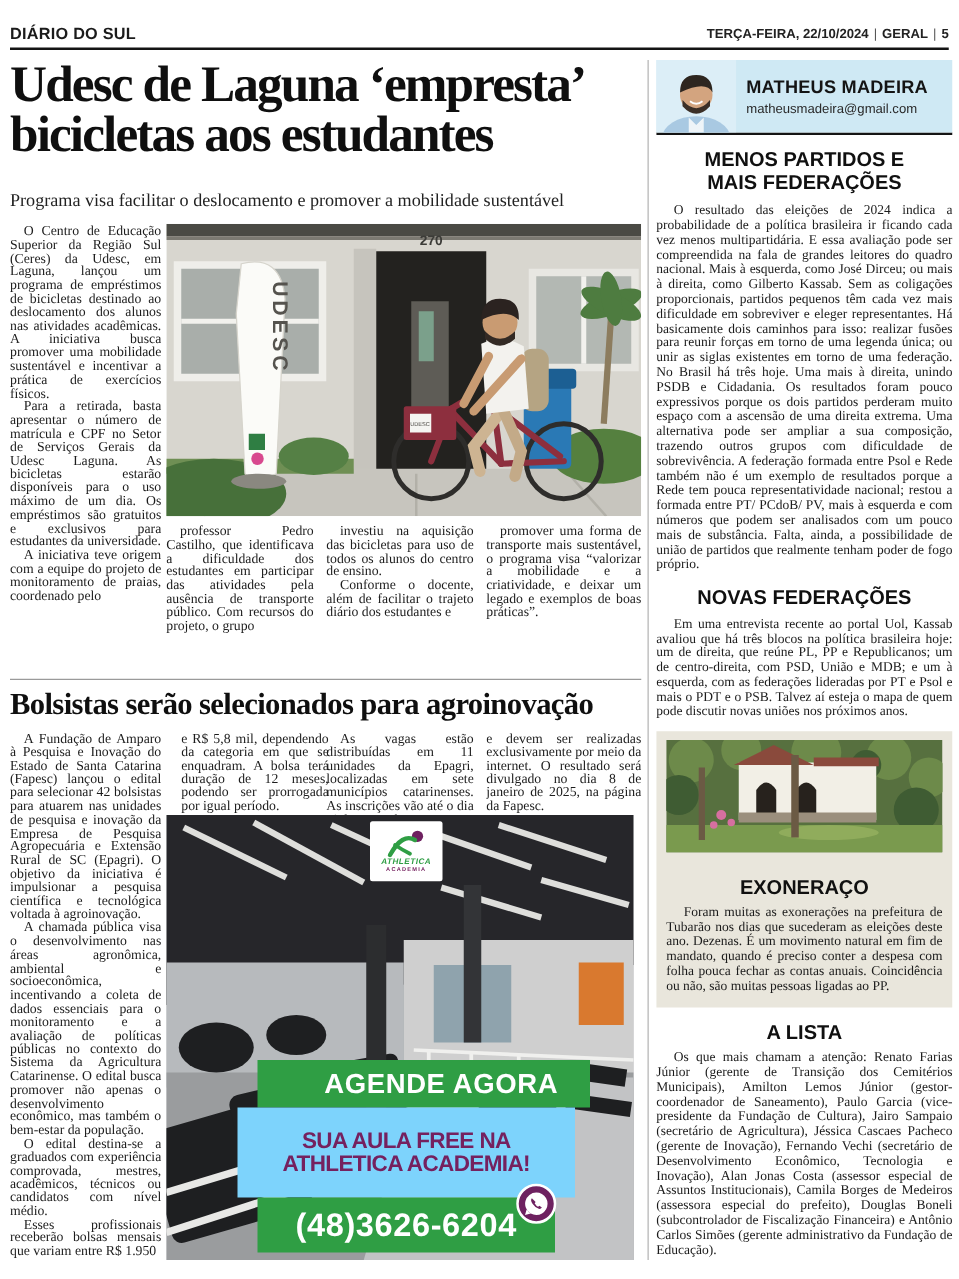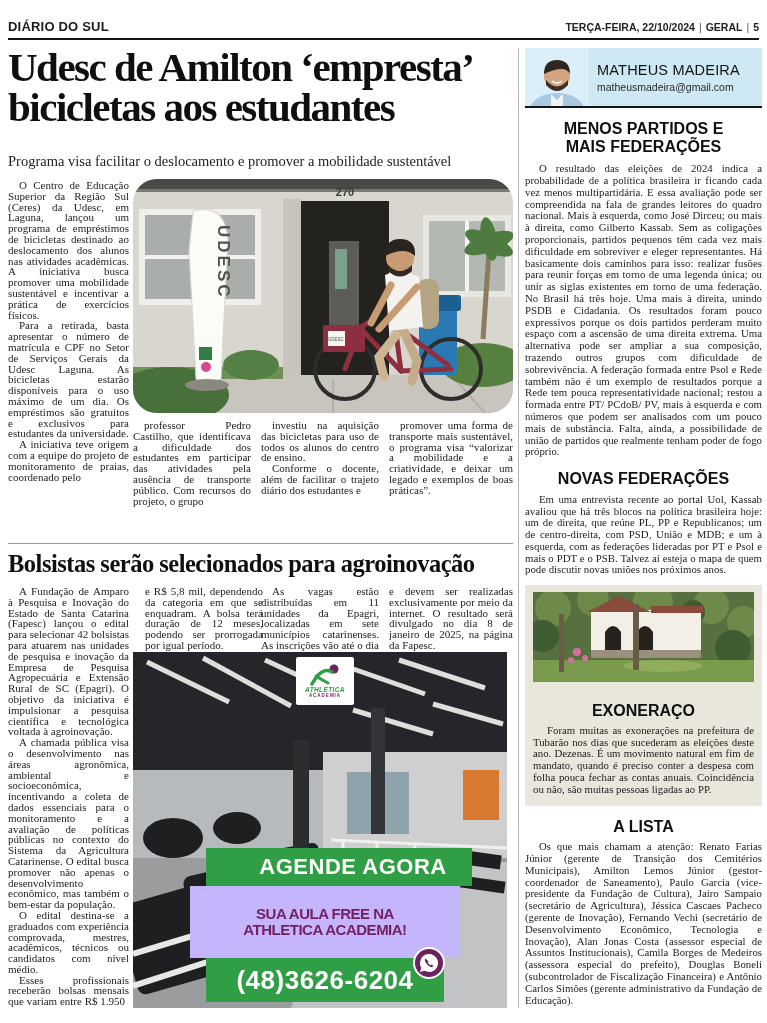--- a/index.html
+++ b/index.html
@@ -15,53 +15,53 @@
   .headline{position:absolute;left:8px;top:47px;width:510px;margin:0;
             font-size:41px;line-height:.98;font-weight:bold;letter-spacing:-1.5px;color:#0f0f0f;}
   .subheadline{position:absolute;left:8px;top:153px;width:512px;margin:0;
                font-size:14.5px;white-space:nowrap;color:#222;}
   .col{position:absolute;font-size:11px;line-height:10.8px;text-align:justify;color:#1c1c1c;overflow:hidden;}
   .col p{margin:0;text-indent:11px;}
   .a1c1{left:8px;top:180px;width:121px;height:358px;}
   .a1c2{left:133px;top:420px;width:118px;height:114px;}
   .a1c3{left:261px;top:420px;width:118px;height:114px;}
   .a1c4{left:389px;top:420px;width:124px;height:114px;}
-  .photo1{position:absolute;left:133px;top:179px;width:380px;height:234px;overflow:hidden;border-radius:24px;}
+  .photo1{position:absolute;left:133px;top:179px;width:380px;height:234px;overflow:hidden;}
   
   .rule-mid{position:absolute;left:8px;top:543px;width:505px;border-top:1px solid #9a9a9a;}
   .headline2{position:absolute;left:8px;top:550px;width:508px;margin:0;
              font-size:24.5px;font-weight:bold;letter-spacing:-.5px;color:#0f0f0f;}
   .a2c1{left:8px;top:586px;width:121px;height:430px;}
   .a2c2{left:133px;top:586px;width:118px;height:66px;margin-left:12px;}
   .a2c3{left:261px;top:586px;width:118px;height:66px;}
   .a2c4{left:389px;top:586px;width:124px;height:66px;}
   
   .ad{position:absolute;left:133px;top:652px;width:374px;height:356px;overflow:hidden;}
   .ad svg.bg{position:absolute;left:0;top:0;}
   .ad-logo{position:absolute;left:163px;top:5px;width:58px;height:48px;background:#fff;border-radius:2px;
            display:flex;flex-direction:column;align-items:center;justify-content:center;
            font-family:"Liberation Sans",sans-serif;}
   .ad-logo .t1{font-size:6.5px;font-weight:bold;color:#2f9e44;letter-spacing:.4px;font-style:italic;}
   .ad-logo .t2{font-size:4.5px;font-weight:bold;color:#75215f;letter-spacing:1px;}
   .ad-banner{position:absolute;left:73px;width:238px;background:#2f9e44;color:#fff;
              display:flex;align-items:center;justify-content:center;
              font-family:"Liberation Sans",sans-serif;font-weight:bold;}
   .ad-b1{top:196px;height:38px;font-size:22px;letter-spacing:.5px;padding-left:28px;}
-  .ad-white{position:absolute;left:57px;top:234px;width:270px;height:72px;background:#c4b5fd;
+  .ad-white{position:absolute;left:57px;top:234px;width:270px;height:72px;background:#7dd3fc;
             display:flex;flex-direction:column;align-items:center;justify-content:center;
             font-family:"Liberation Sans",sans-serif;font-weight:bold;color:#75215f;
-            font-size:15px;line-height:1.05;letter-spacing:-.5px;text-align:right;}
+            font-size:18px;line-height:1.05;letter-spacing:-.5px;text-align:right;}
   .ad-b2{top:306px;height:44px;font-size:26px;letter-spacing:.5px;}
   .wa{position:absolute;right:-2px;top:-12px;width:34px;height:34px;}
   
   .vrule{position:absolute;left:518px;top:48px;height:960px;border-left:1px solid #b5b5b5;}
   .sidebar{position:absolute;left:525px;top:48px;width:237px;height:962px;overflow:hidden;}
   .author-box{position:relative;height:58px;background:#cfe9f4;display:flex;align-items:center;}
   .author-info{margin-left:8px;font-family:"Liberation Sans",sans-serif;}
-  .author-name{font-size:14.5px;font-weight:normal;letter-spacing:.2px;color:#141414;}
+  .author-name{font-size:14.5px;font-weight:bold;letter-spacing:.2px;color:#141414;}
   .author-email{font-size:10.5px;color:#2a2a2a;margin-top:3px;}
   .author-rule{border-top:2px solid #141414;}
   .sb-h{font-family:"Liberation Sans",sans-serif;font-weight:bold;font-size:16px;line-height:1.1;
         text-align:center;margin:12px auto 8px;width:190px;color:#101010;}
   .sb-h.small{font-size:16px;margin:12px auto 6px;width:auto;}
   .sb-p{font-size:10.8px;line-height:11.8px;text-align:justify;margin:0;color:#1c1c1c;text-indent:14px;}
   .gray-box{background:#e9e6dc;margin-top:9px;padding:7px 8px 10px;}
   .gray-box .sb-h.small{margin:20px auto 5px;}
   .sb-photo{display:block;}
 </style>
@@ -70,21 +70,21 @@
 
 <div class="page">
 
   <div class="masthead">
     <span class="mh-brand">DIÁRIO DO SUL</span>
     <span class="mh-right">
       <span>TERÇA-FEIRA, 22/10/2024</span><span class="mh-sep">|</span><span>GERAL</span><span class="mh-sep">|</span><span>5</span>
     </span>
   </div>
 
-  <h1 class="headline">Udesc de Amilton ‘empresta’ bicicletas aos estudantes</h1>
+  <h1 class="headline">Udesc de Laguna ‘empresta’ bicicletas aos estudantes</h1>
   <p class="subheadline">Programa visa facilitar o deslocamento e promover a mobilidade sustentável</p>
 
   <div class="col a1c1">
     <p>O Centro de Educação Superior da Região Sul (Ceres) da Udesc, em Laguna, lançou um programa de empréstimos de bicicletas destinado ao deslocamento dos alunos nas atividades acadêmicas. A iniciativa busca promover uma mobilidade sustentável e incentivar a prática de exercícios físicos.</p>
     <p>Para a retirada, basta apresentar o número de matrícula e CPF no Setor de Serviços Gerais da Udesc Laguna. As bicicletas estarão disponíveis para o uso máximo de um dia. Os empréstimos são gratuitos e exclusivos para estudantes da universidade.</p>
     <p>A iniciativa teve origem com a equipe do projeto de monitoramento de praias, coordenado pelo</p>
   </div>
 
   <div class="photo1">
     <svg width="380" height="234" viewBox="0 0 380 234">

